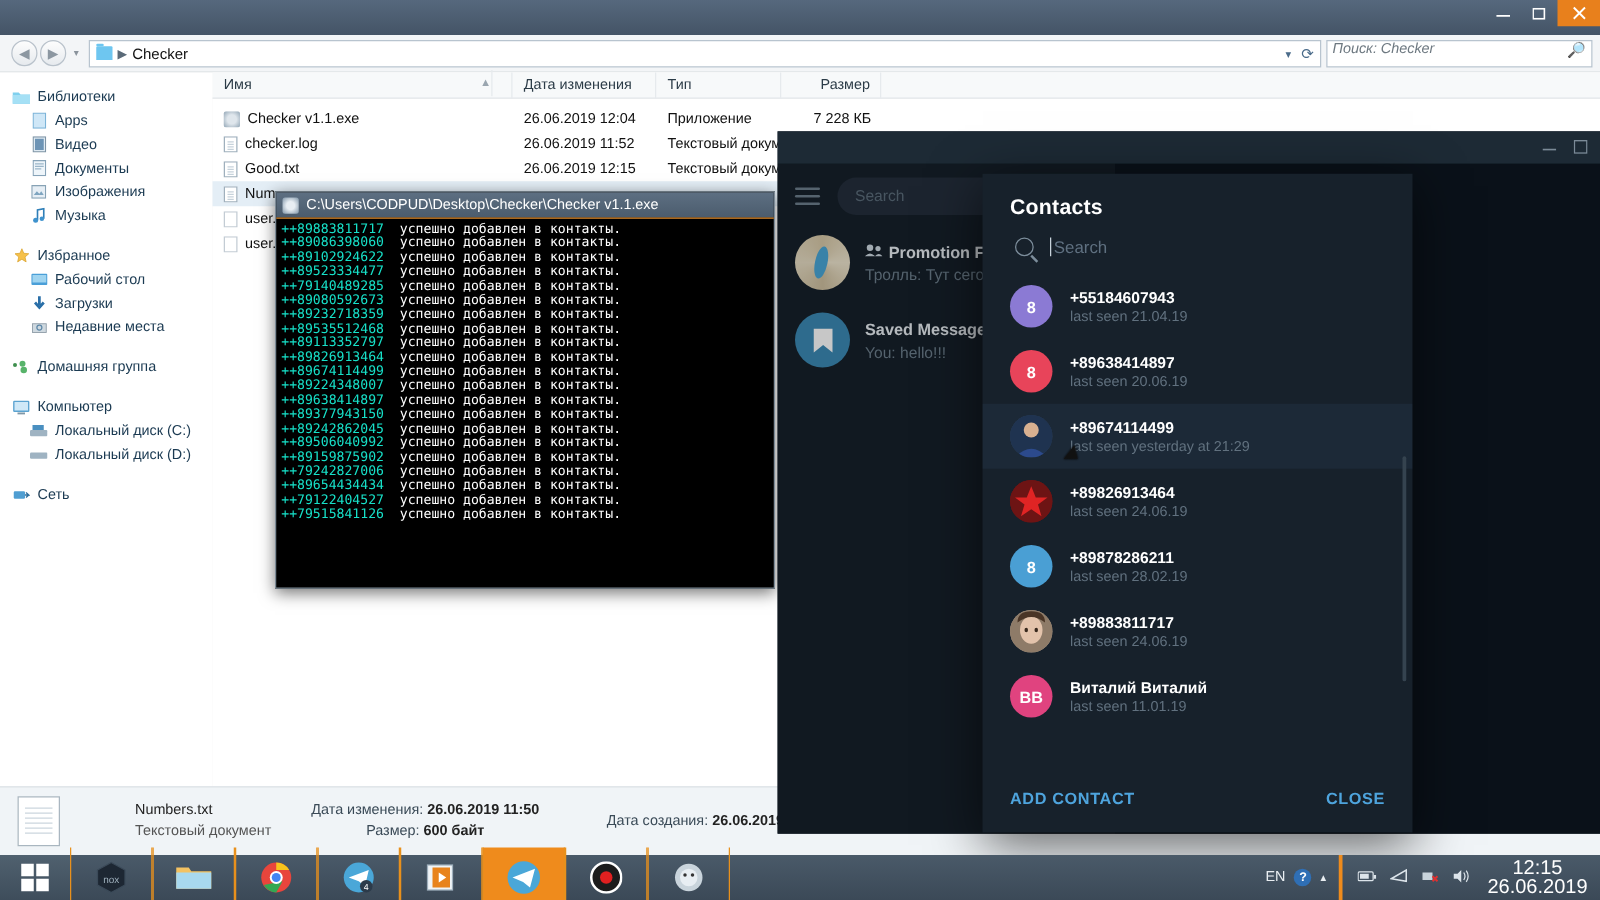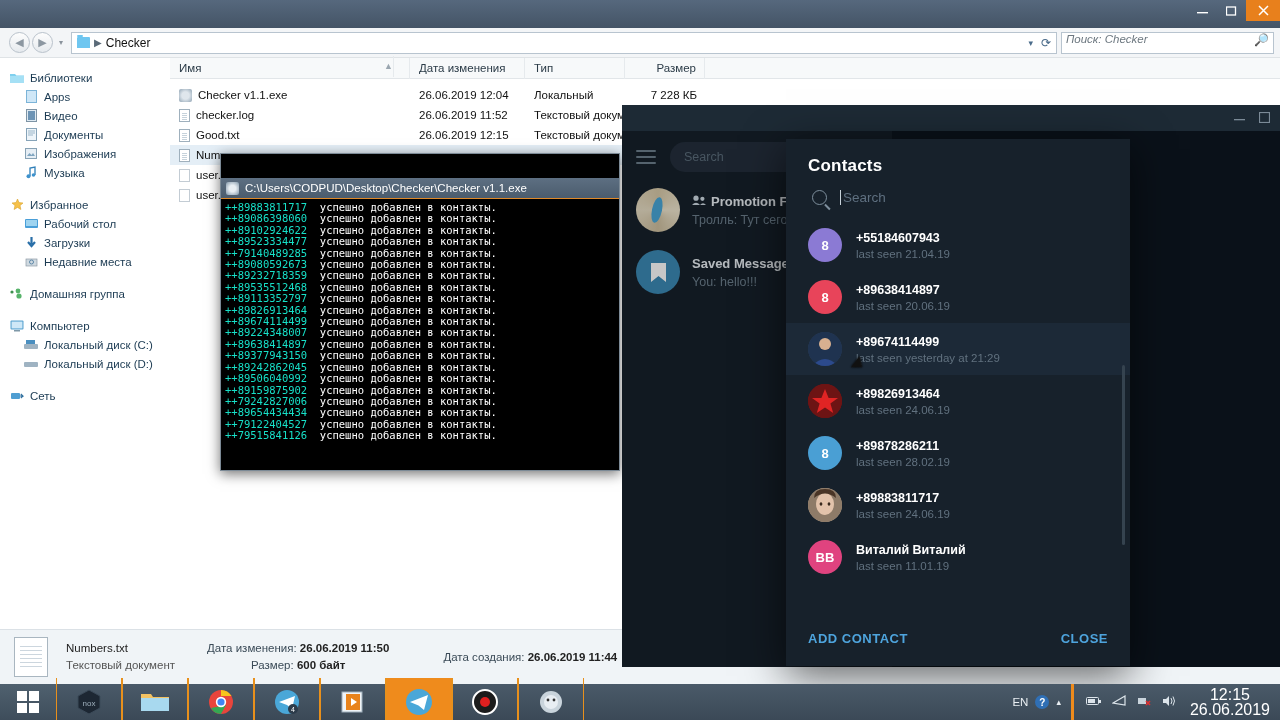--- a/index.html
+++ b/index.html
@@ -90,34 +90,34 @@
   .blank-ico { width:11px; height:13px; background:#fff; border:1px solid #c3ccd4;}
 
   .exp-status {
     position:absolute; left:0; bottom:0; width:1280px; height:55px;
     background:#f0f4f7; border-top:1px solid #dbe1e6;
     display:flex; align-items:center; padding:0 14px; gap:18px;
   }
   .st-bigico { width:34px; height:40px; background:#fff; border:1px solid #a9b6c0; position:relative;}
   .st-bigico:after{content:"";position:absolute;left:5px;top:8px;right:5px;height:1px;background:#ccd6de;
     box-shadow:0 4px 0 #ccd6de,0 8px 0 #ccd6de,0 12px 0 #ccd6de,0 16px 0 #ccd6de,0 20px 0 #ccd6de;}
-  .st-col { font-size:11.5px; color:#222; line-height:17px; }
+  .st-col { font-size:11.5px; color:#222; line-height:17px;margin-left:42px; }
   .st-col .sub { color:#555; }
   .st-key { color:#3a4a57; }
 
   
   #console {
     position:absolute; left:220px; top:153px; width:400px; height:318px;
     background:#000; border:1px solid #7c8a96;
     box-shadow:0 3px 12px rgba(0,0,0,.55);
   }
   .con-title {
     height:21px; background:linear-gradient(#5d6f82,#4b5c6d);
     display:flex; align-items:center; gap:6px; padding-left:5px;
-    font-size:11.5px; color:#fff; border-bottom:1px solid #e08a2a;margin-top:24px;
+    font-size:11.5px; color:#fff; border-bottom:1px solid #e08a2a;
   }
   .con-ico { width:13px;height:13px;background:radial-gradient(circle,#e8eef3 35%,#7d93a6);border-radius:2px;}
   .con-body {
     padding:3px 0 0 4px; font-family:"DejaVu Sans Mono","Liberation Mono",monospace;
     font-size:10.5px; line-height:11.4px; color:#fff;
   }
   .con-line { white-space:pre; }
   .con-num { color:#17e0c8; }
   .con-final { margin-top:10px; white-space:pre; }
   .con-count { color:#c050d8; font-weight:bold; }
@@ -412,21 +412,21 @@
         <div class="c-size">Размер</div>
       </div>
 
       <div style="padding-top:6px;">
         <div class="frow">
           <div class="fname">
               <span class="exe-ico"></span>
             <span>Checker v1.1.exe</span>
             </div>
           <div class="fdate">26.06.2019 12:04</div>
-          <div class="ftype">Локальный</div>
+          <div class="ftype">Приложение</div>
           <div class="fsize">7 228 КБ</div>
         </div>
         <div class="frow">
           <div class="fname">
               <span class="doc-ico"></span>
             <span>checker.log</span>
             </div>
           <div class="fdate">26.06.2019 11:52</div>
           <div class="ftype">Текстовый докум</div>
           <div class="fsize"></div>

